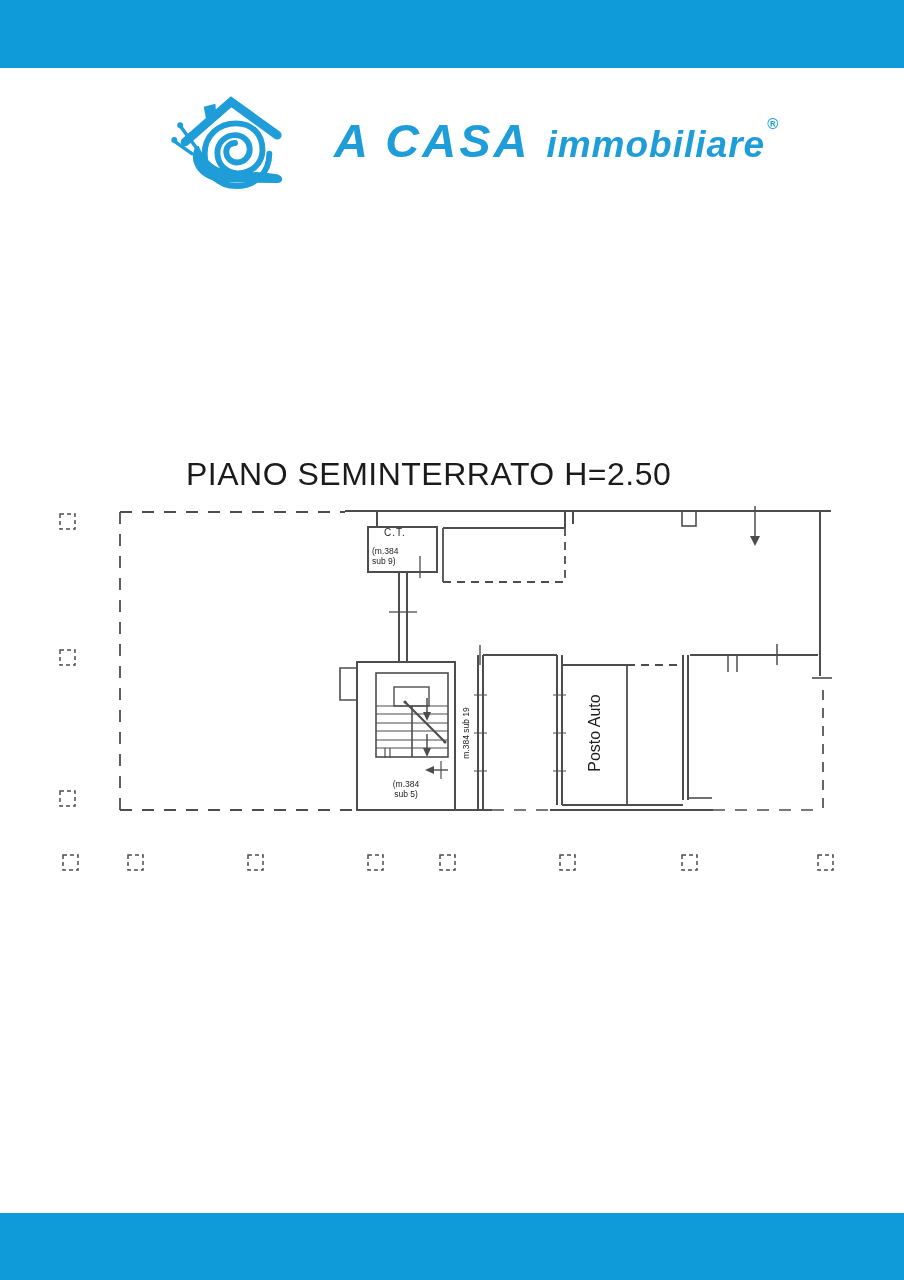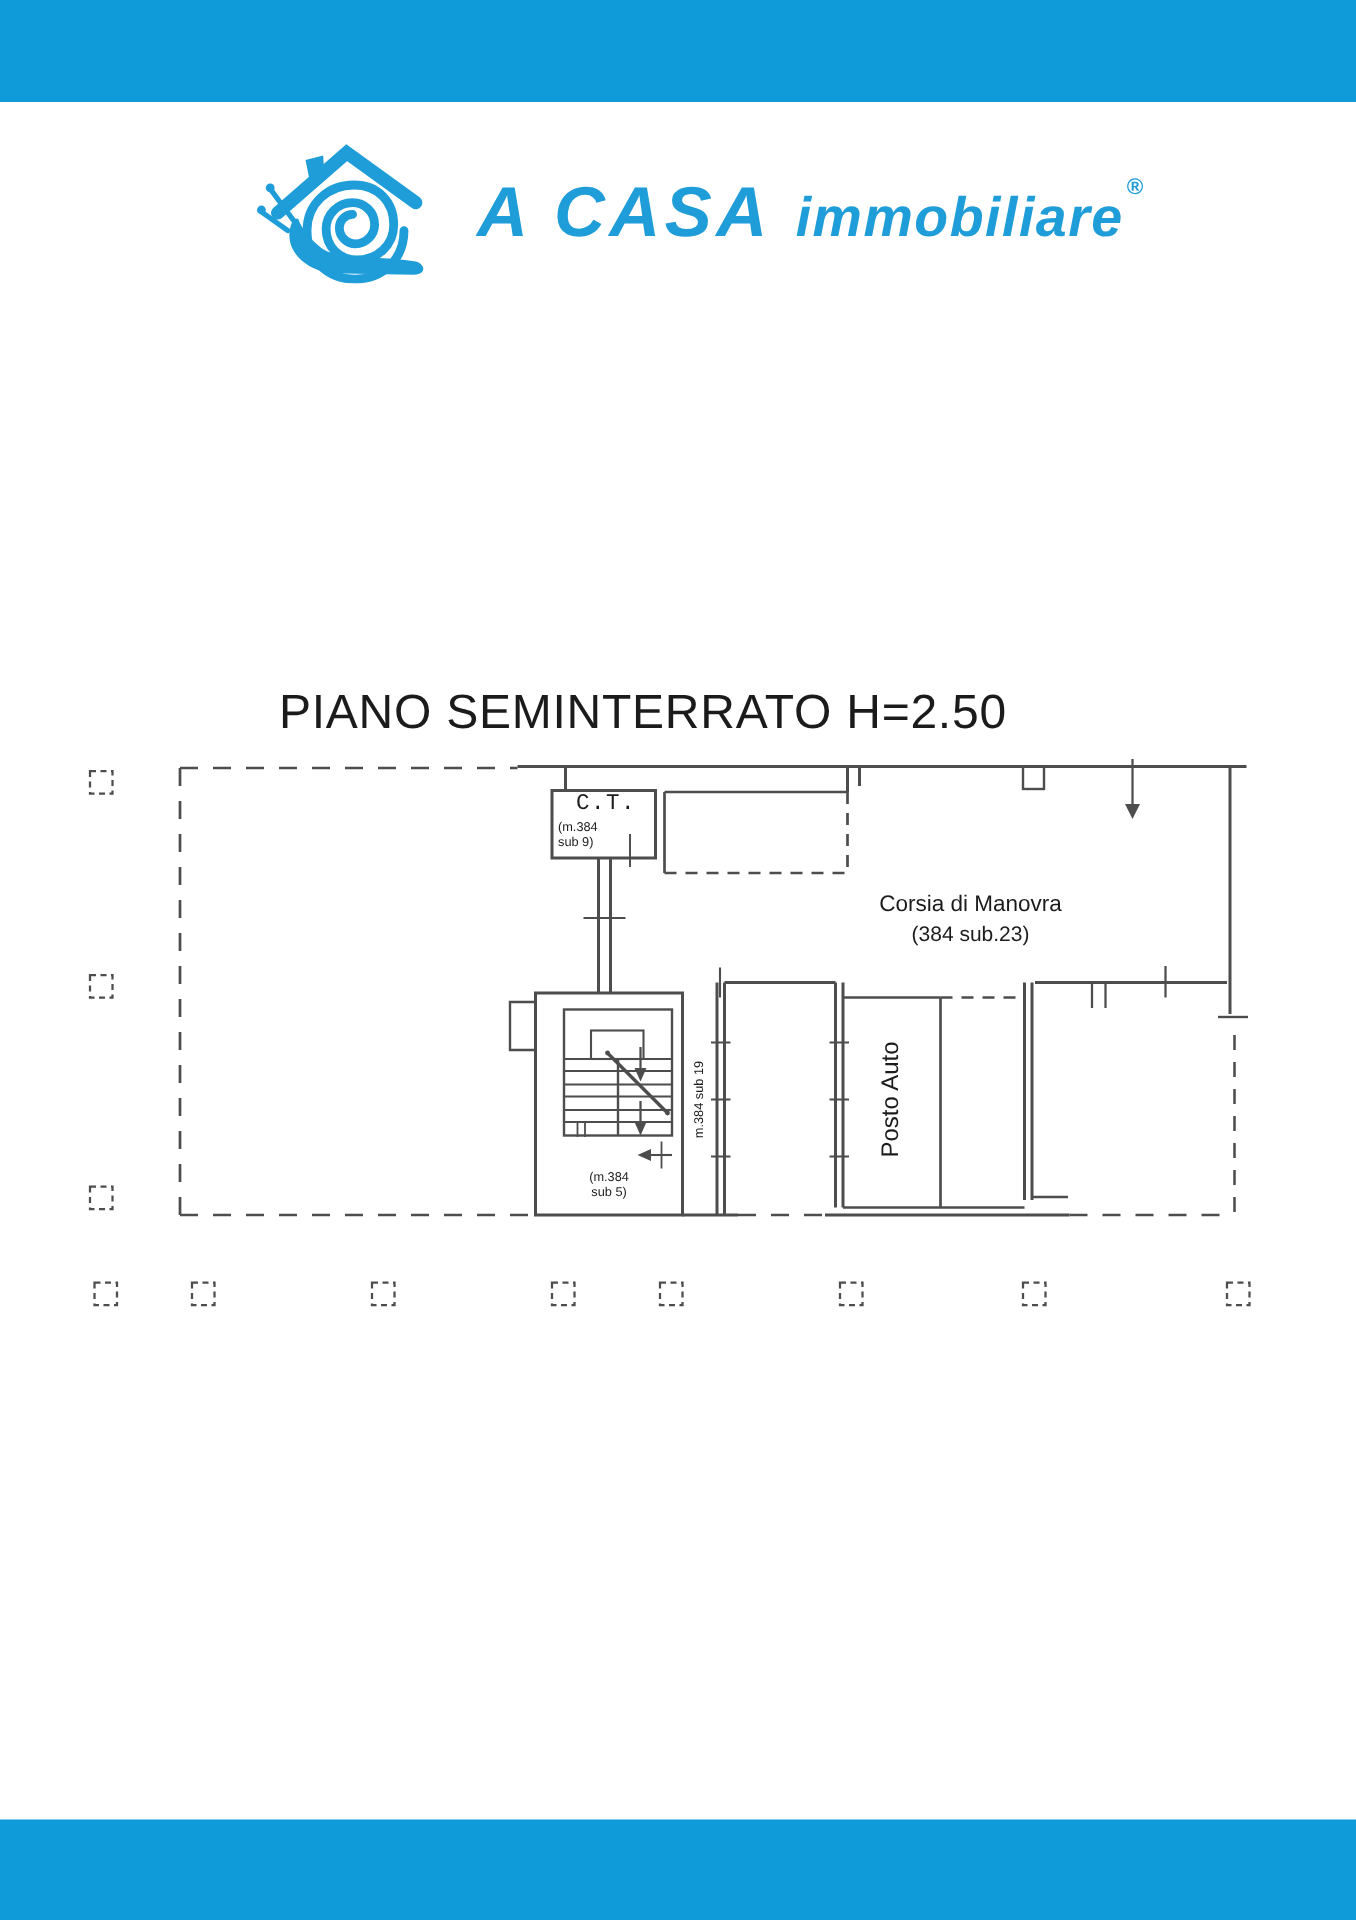--- a/index.html
+++ b/index.html
@@ -6,38 +6,38 @@
   .page{
     position:relative; width:904px; height:1280px; margin:0 auto;
     background:#ffffff; overflow:hidden;
     font-family:"Liberation Sans", sans-serif;
   }
   .bar{position:absolute; left:0; width:904px; background:#0f9bda;}
   .bar.top{top:0; height:68px;}
   .bar.bottom{top:1213px; height:67px;}
   .logo{
     position:absolute; left:168px; top:88px; height:104px;
-    display:flex; align-items:center; gap:12px; color:#1f9dd9;
+    display:flex; align-items:center; gap:28px; color:#1f9dd9;
   }
   .logo .brand{
     font-size:47px; font-weight:bold; font-style:italic;
     letter-spacing:3px; white-space:nowrap;
   }
   .logo .suffix{
     font-size:37px; font-weight:600; font-style:italic;
     margin-left:16px; letter-spacing:1px; white-space:nowrap;
   }
   .logo .reg{font-size:15px; vertical-align:28px; font-style:normal; font-weight:bold; margin-left:2px;}
   .title{
     position:absolute; left:186px; top:456px;
     font-size:32px; color:#1b1b1b; letter-spacing:0.5px; white-space:nowrap;
   }
   svg.plan{position:absolute; left:0; top:0;}
   .lbl{position:absolute; color:#1c1c1c; line-height:1.18;}
-  .ct-main{left:384px; top:527px; font-size:15px; letter-spacing:1px;font-family:Liberation Mono, monospace;}
+  .ct-main{left:384px; top:527px; font-size:10px; letter-spacing:1px;}
   .ct-sub{left:372px; top:546px; font-size:8.5px;}
   .corsia{left:568px; top:594px; width:158px; text-align:center; font-size:15px;}
   .corsia .l2{font-size:14px; margin-top:2px;}
   .stair-sub{left:378px; top:779px; width:56px; text-align:center; font-size:8.5px;}
   .vtext{
     position:absolute; white-space:nowrap;
     transform:translate(-50%,-50%) rotate(-90deg);
   }
   .posto{left:595px; top:733px; font-size:16px;}
   .corr19{left:466px; top:733px; font-size:8.5px;}
@@ -209,24 +209,20 @@
       <rect x="818" y="855" width="15" height="15"></rect>
     </g>
   </svg>
 
   <div class="lbl ct-main">C.T.</div>
   <div class="lbl ct-sub">
     <div>(m.384</div>
     <div>sub 9)</div>
   </div>
 
-  <div class="lbl corsia">
-    <div>Corsia di Manovra</div>
-    <div class="l2">(384 sub.23)</div>
-  </div>
 
   <div class="lbl vtext posto">Posto Auto</div>
   <div class="lbl vtext corr19">m.384 sub 19</div>
 
   <div class="lbl stair-sub">
     <div>(m.384</div>
     <div>sub 5)</div>
   </div>
 
   <div class="bar bottom" style="background: rgb(15, 155, 218);"></div>

